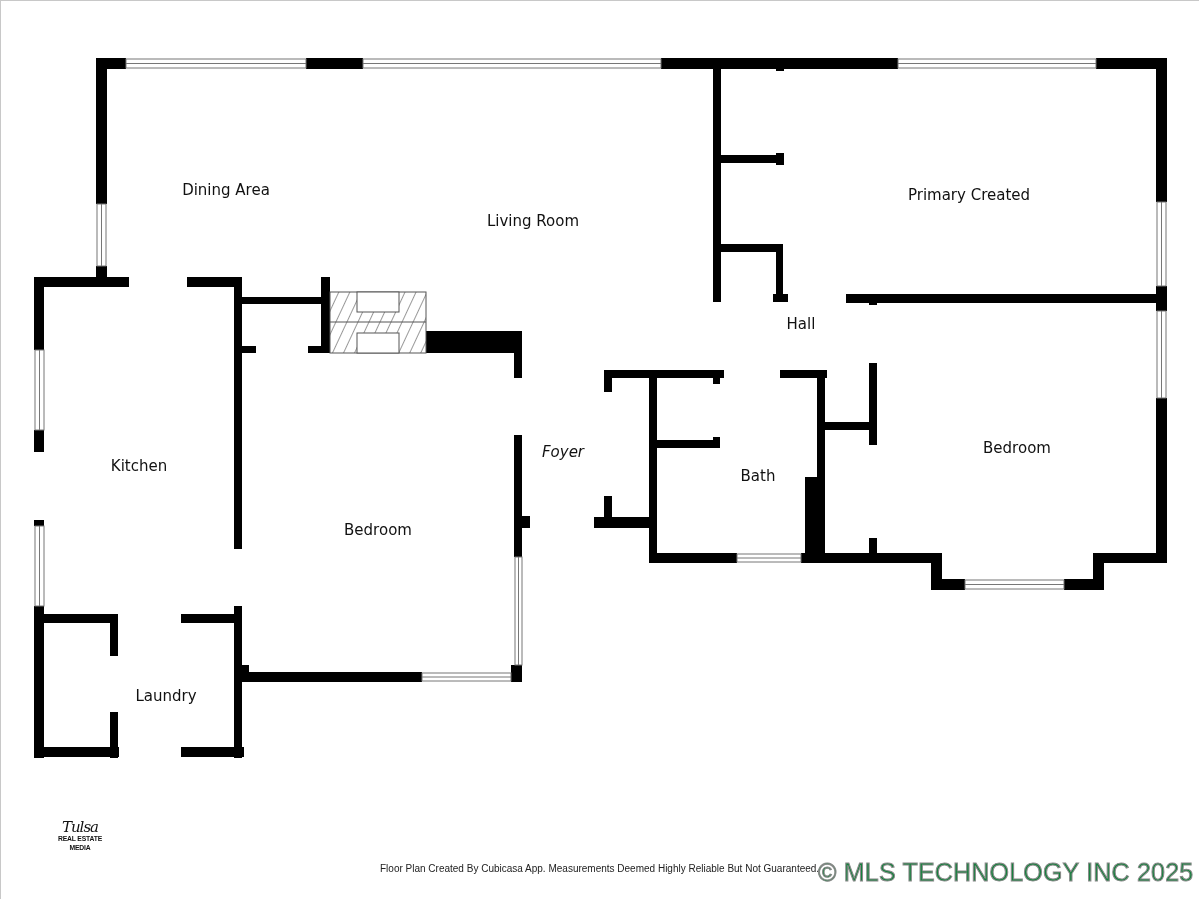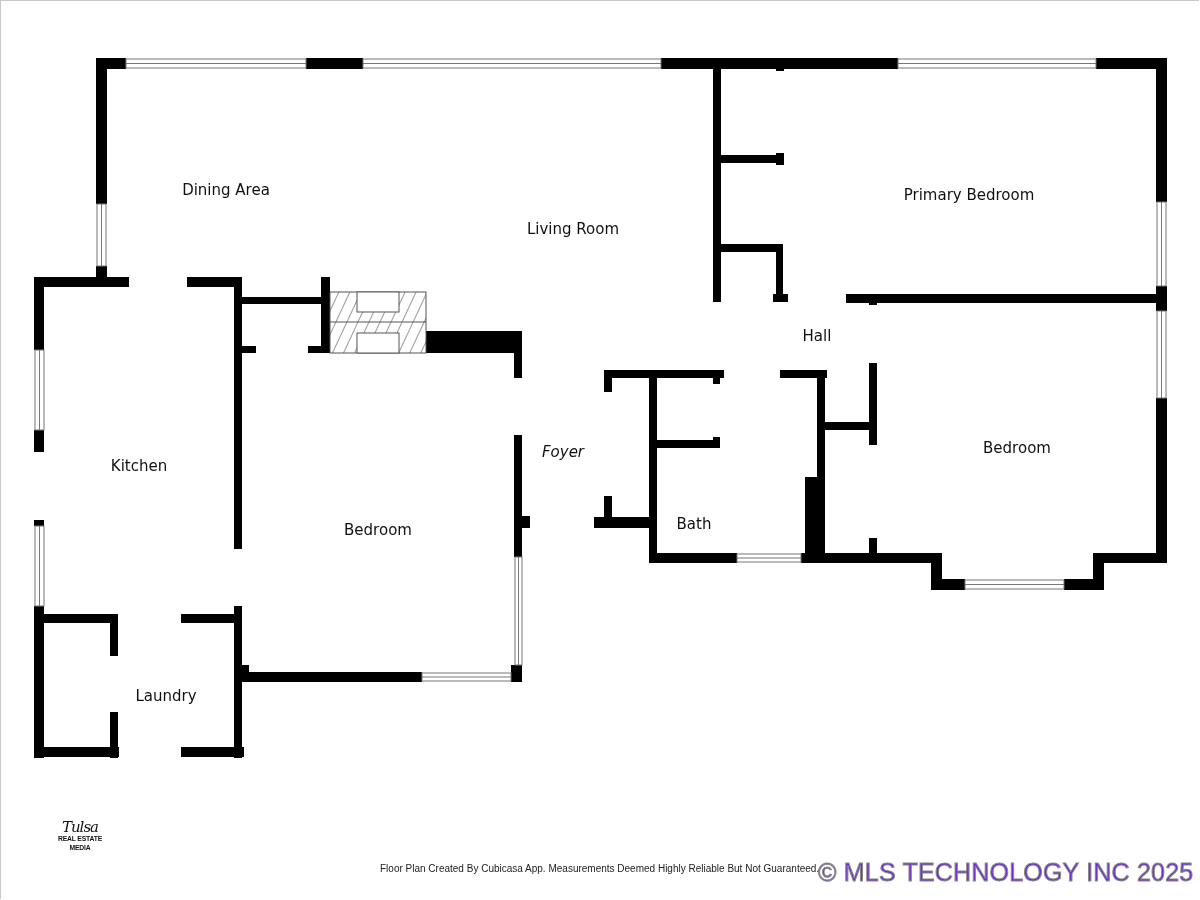--- a/index.html
+++ b/index.html
@@ -11,21 +11,21 @@
   .room-label { position: absolute; font-family: "DejaVu Sans", sans-serif; font-size: 15px;
                 color: #111; transform: translate(-50%, -50%); white-space: nowrap; }
   .logo { position: absolute; left: 44px; top: 820px; width: 72px; text-align: center; }
   .logo-script { font-family: "DejaVu Serif", serif; font-style: italic; font-size: 15px;
                  color: #111; line-height: 14px; letter-spacing: -1px; display: block; }
   .logo-sub { font-family: "Liberation Sans", sans-serif; font-weight: bold; font-size: 8px;
               color: #111; display: block; letter-spacing: -0.2px; transform: scaleX(0.85); }
   .disclaimer { position: absolute; left: 380px; top: 863px; font-family: "Liberation Sans", sans-serif;
                 font-size: 10px; color: #222; white-space: nowrap; }
   .copyright { position: absolute; left: 818px; top: 858px; font-family: "Liberation Sans", sans-serif;
-               font-size: 25px; color: #6d28d9; -webkit-text-stroke: 1px #8a8a8a; white-space: nowrap;
+               font-size: 25px; color: #15803d; -webkit-text-stroke: 1px #8a8a8a; white-space: nowrap;
                letter-spacing: 0.2px; }
 </style>
 </head>
 <body>
 
 <div class="frame"></div>
 
 <svg class="plan" width="1200" height="900" viewBox="0 0 1200 900" xmlns="http://www.w3.org/2000/svg">
   <defs>
     <pattern id="hatch" patternUnits="userSpaceOnUse" width="10" height="10" patternTransform="rotate(25)">
@@ -140,27 +140,27 @@
 
   <g>
     <rect x="330" y="292" width="96" height="61" fill="url(#hatch)" stroke="#555" stroke-width="1"></rect>
     <line x1="330" y1="322" x2="426" y2="322" stroke="#555" stroke-width="1"></line>
     <rect x="357" y="292" width="42" height="20" fill="#fff" stroke="#555" stroke-width="1"></rect>
     <rect x="357" y="333" width="42" height="20" fill="#fff" stroke="#555" stroke-width="1"></rect>
   </g>
 </svg>
 
 <div class="room-label" style="left:219px;top:190px;margin-left:7px;">Dining Area</div>
-<div class="room-label" style="left:573px;top:221px;margin-top:8px;">Living Room</div>
-<div class="room-label" style="left:969px;top:195px;">Primary Bedroom</div>
-<div class="room-label" style="left:801px;top:336px;margin-left:16px;">Hall</div>
+<div class="room-label" style="left:533px;top:221px;">Living Room</div>
+<div class="room-label" style="left:969px;top:195px;">Primary Created</div>
+<div class="room-label" style="left:801px;top:324px;">Hall</div>
 <div class="room-label" style="left:139px;top:466px;">Kitchen</div>
 <div class="room-label" style="left:378px;top:530px;">Bedroom</div>
 <div class="room-label" style="left:563px;top:452px;font-style:italic;">Foyer</div>
-<div class="room-label" style="left:694px;top:476px;margin-top:48px;">Bath</div>
+<div class="room-label" style="left:758px;top:476px;">Bath</div>
 <div class="room-label" style="left:1017px;top:448px;">Bedroom</div>
 <div class="room-label" style="left:166px;top:696px;">Laundry</div>
 
 <div class="logo">
   <span class="logo-script">Tulsa</span>
   <span class="logo-sub">REAL ESTATE MEDIA</span>
 </div>
 
 <div class="disclaimer">Floor Plan Created By Cubicasa App. Measurements Deemed Highly Reliable But Not Guaranteed.</div>
 <div class="copyright">© MLS TECHNOLOGY INC 2025</div>

